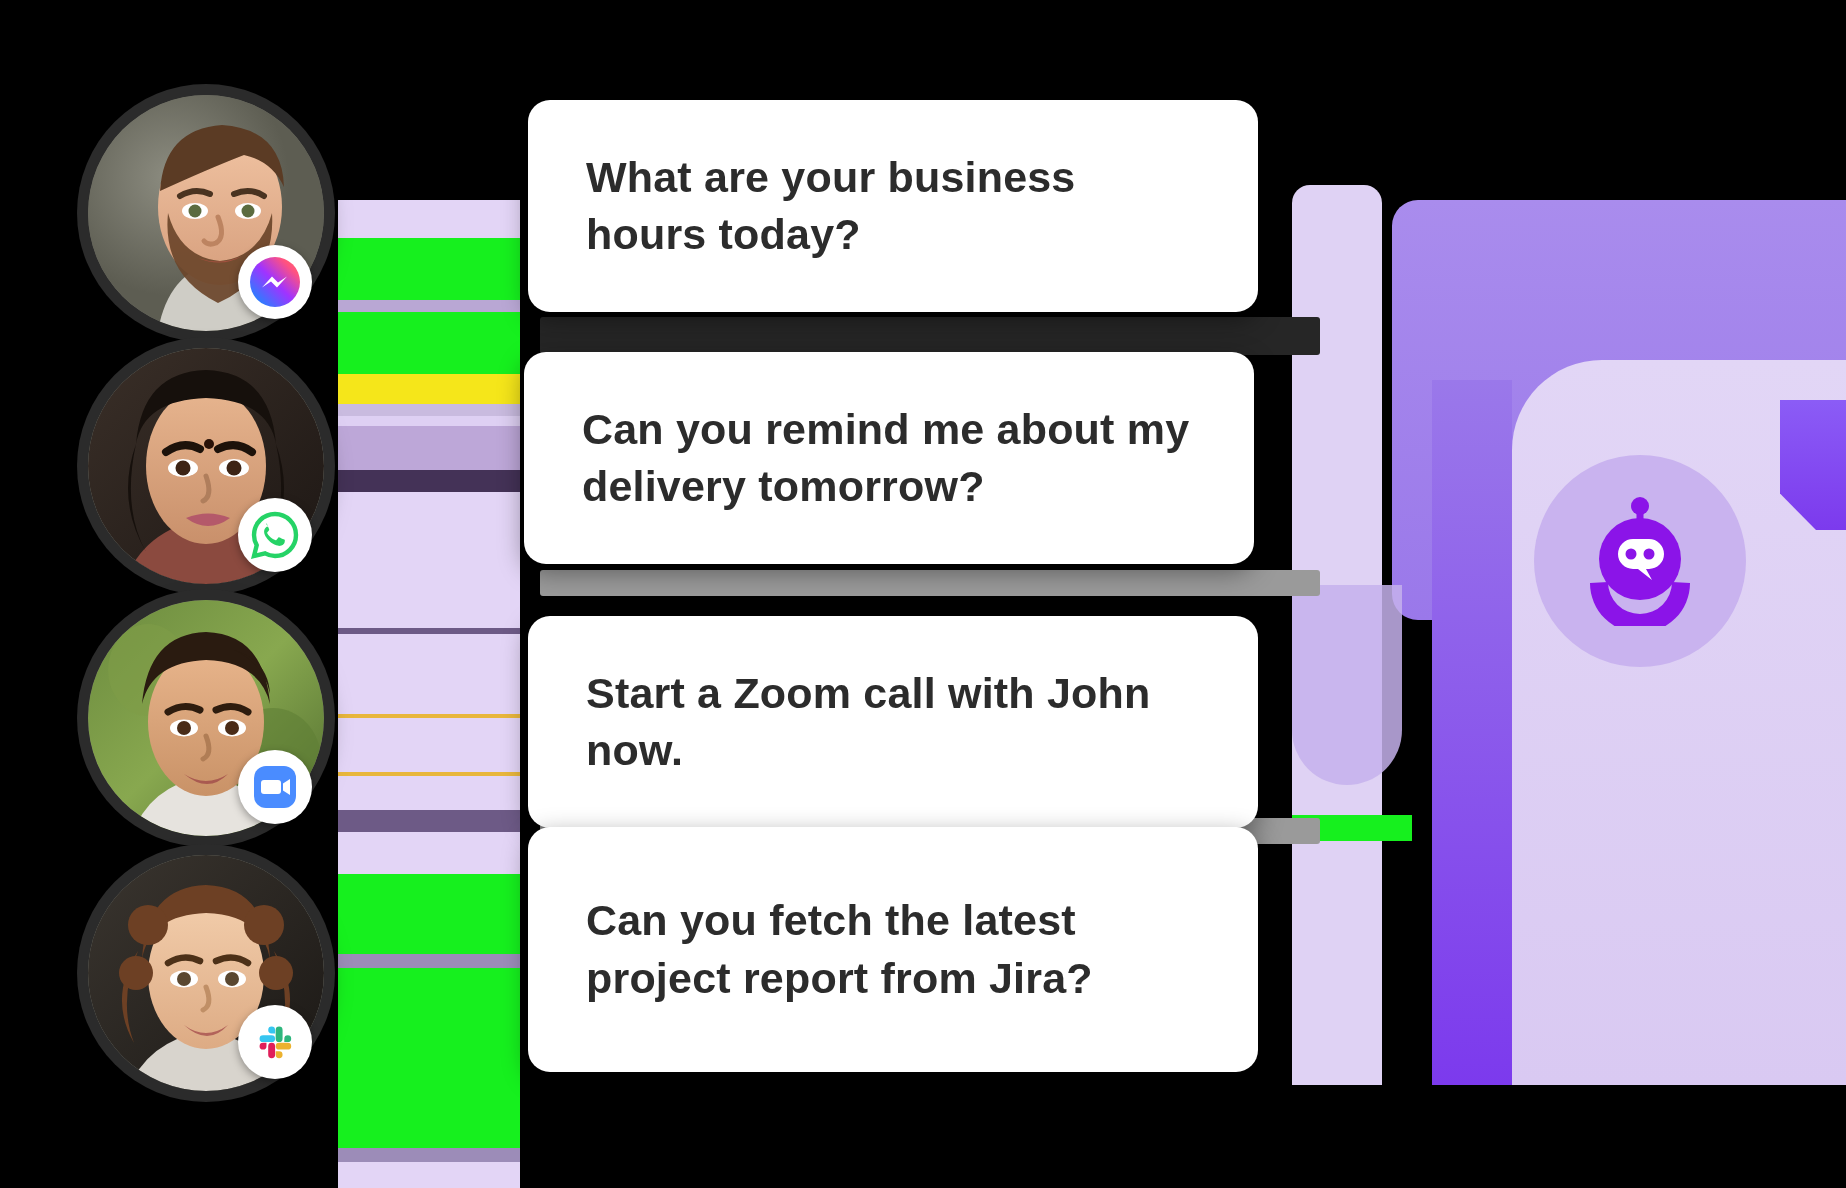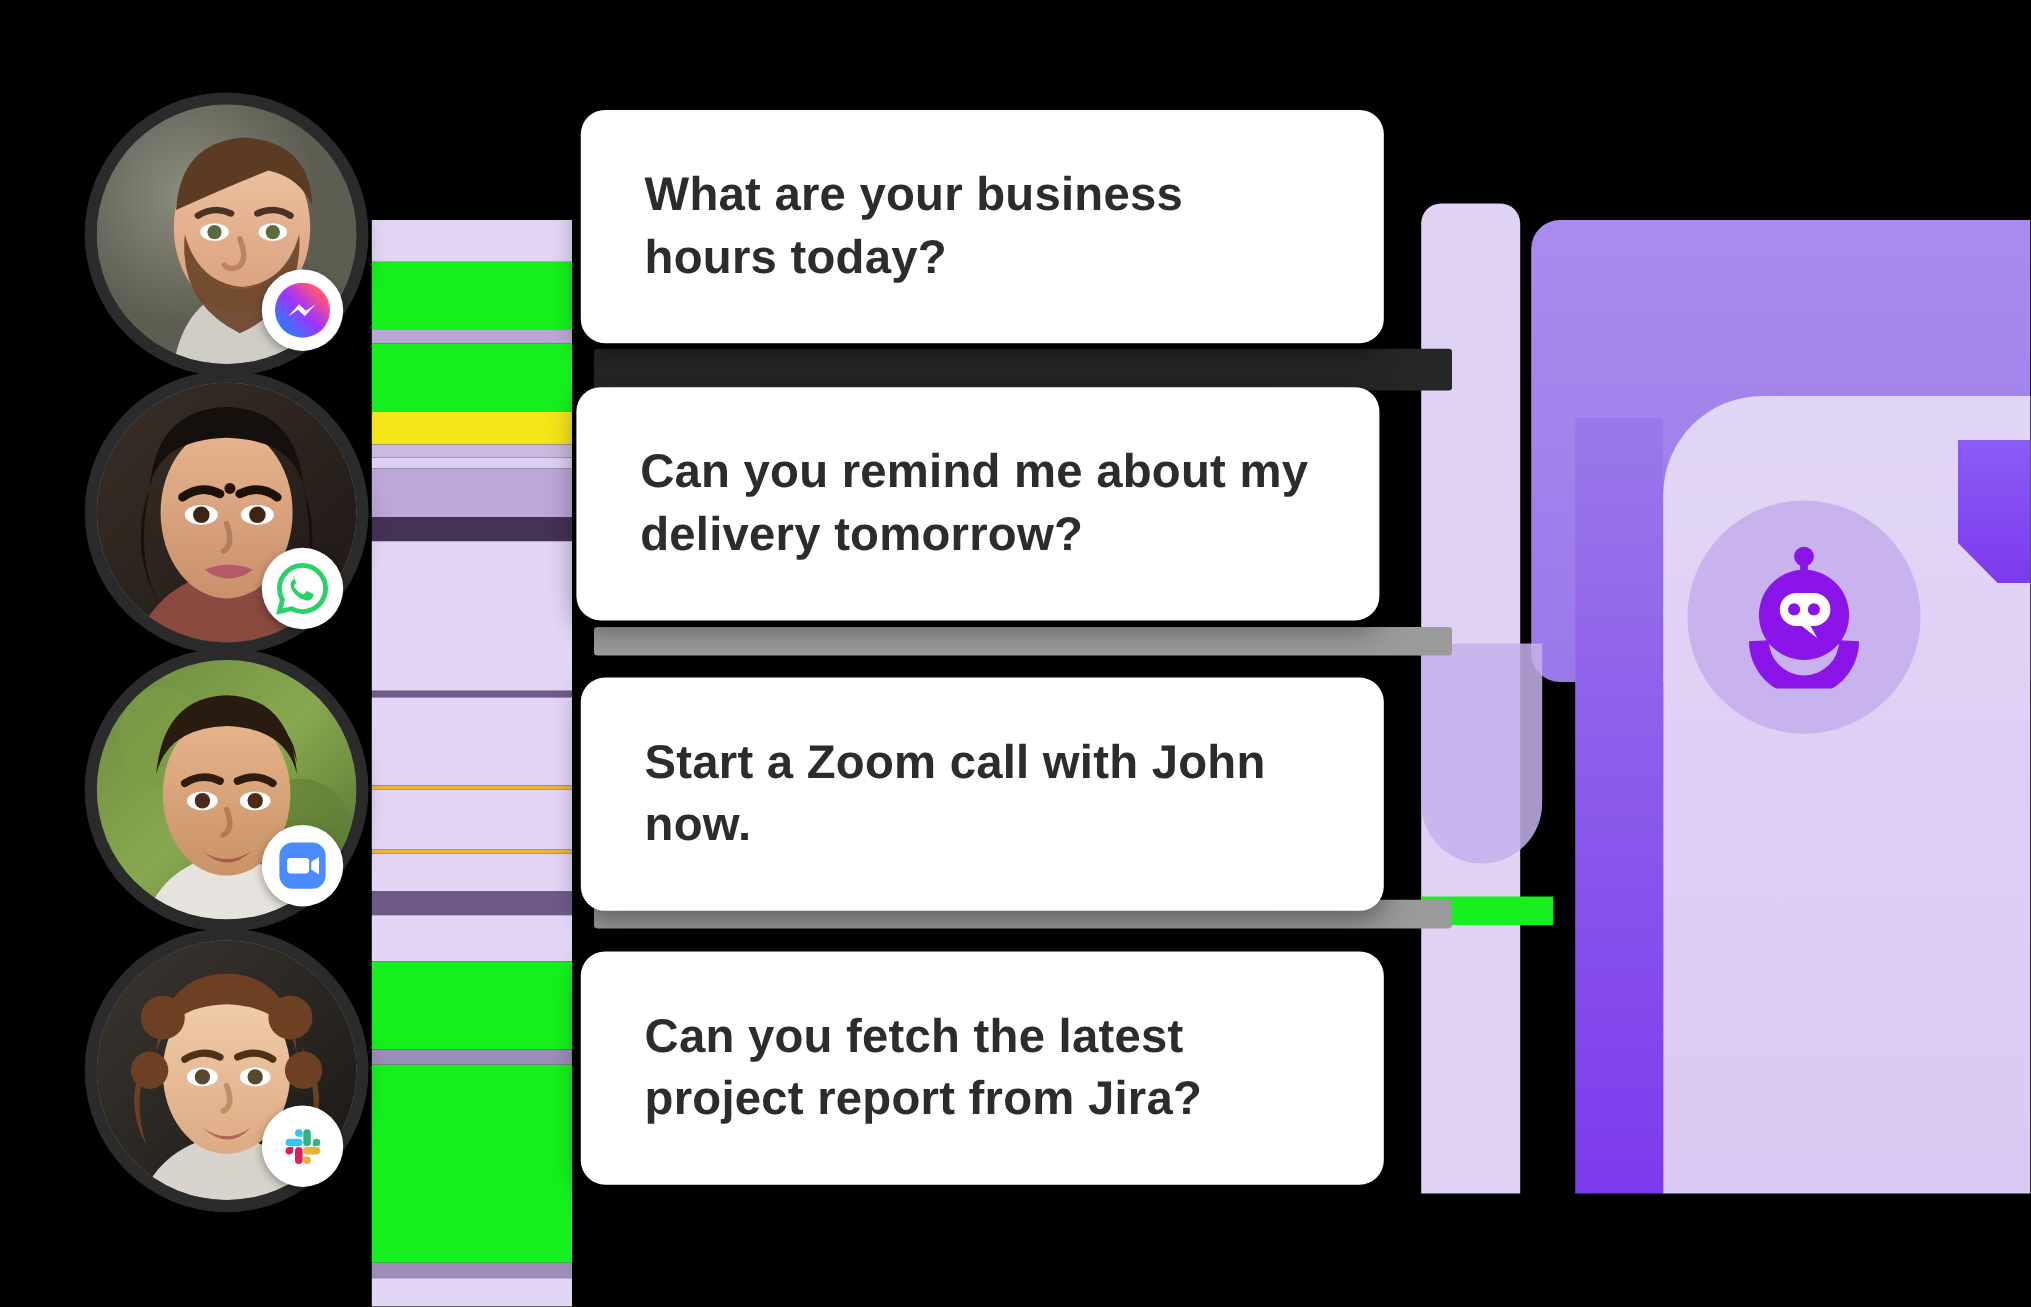--- a/index.html
+++ b/index.html
@@ -292,17 +292,17 @@
   </div>
 
   <div class="bubble" style="left:524px;top:352px;width:730px;height:212px;">
     <p>Can you remind me about my delivery tomorrow?</p>
   </div>
 
   <div class="bubble" style="left:528px;top:600px;width:730px;height:212px;margin-top:16px;">
     <p>Start a Zoom call with John now.</p>
   </div>
 
-  <div class="bubble" style="left:528px;top:865px;width:730px;height:212px;justify-content:center;">
+  <div class="bubble" style="left:528px;top:827px;width:730px;height:245px;justify-content:center;">
     <p>Can you fetch the latest project report from Jira?</p>
   </div>
 
 </div>
 
 </body></html>

